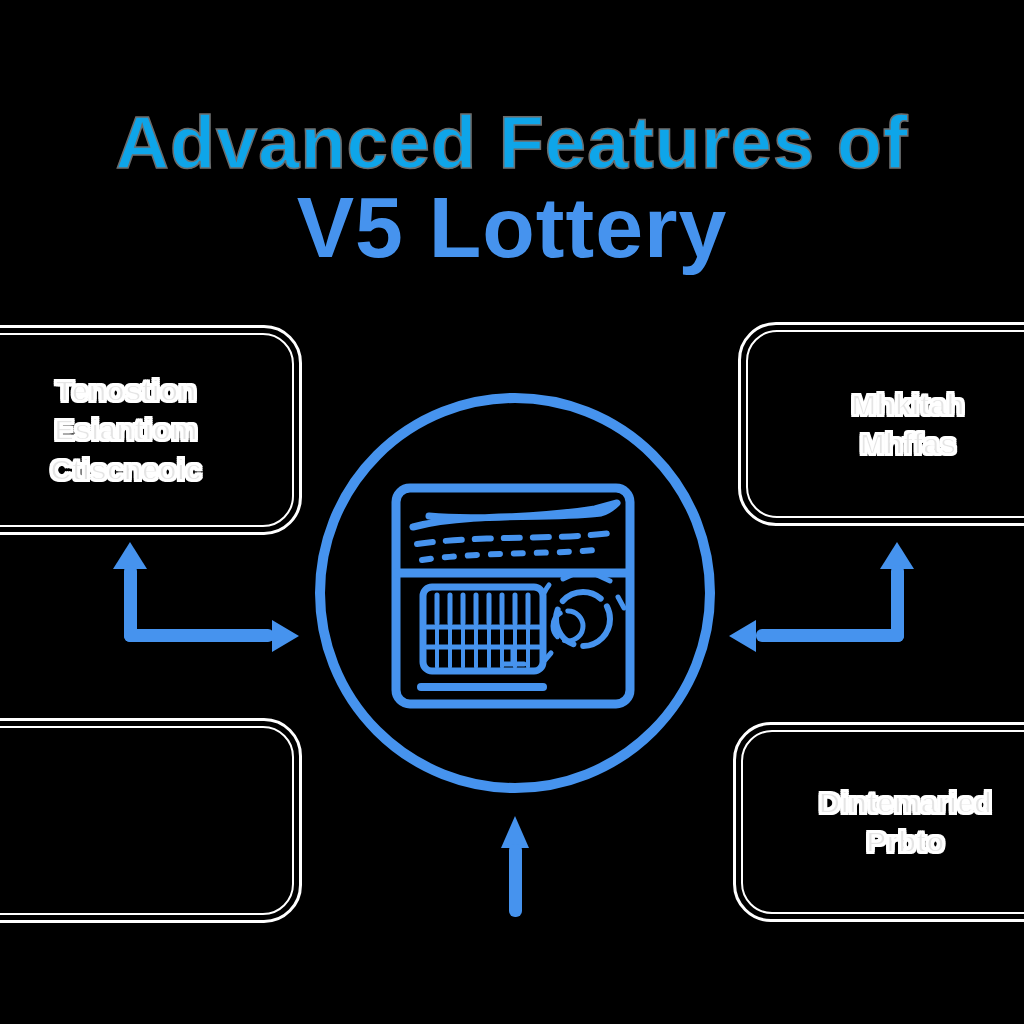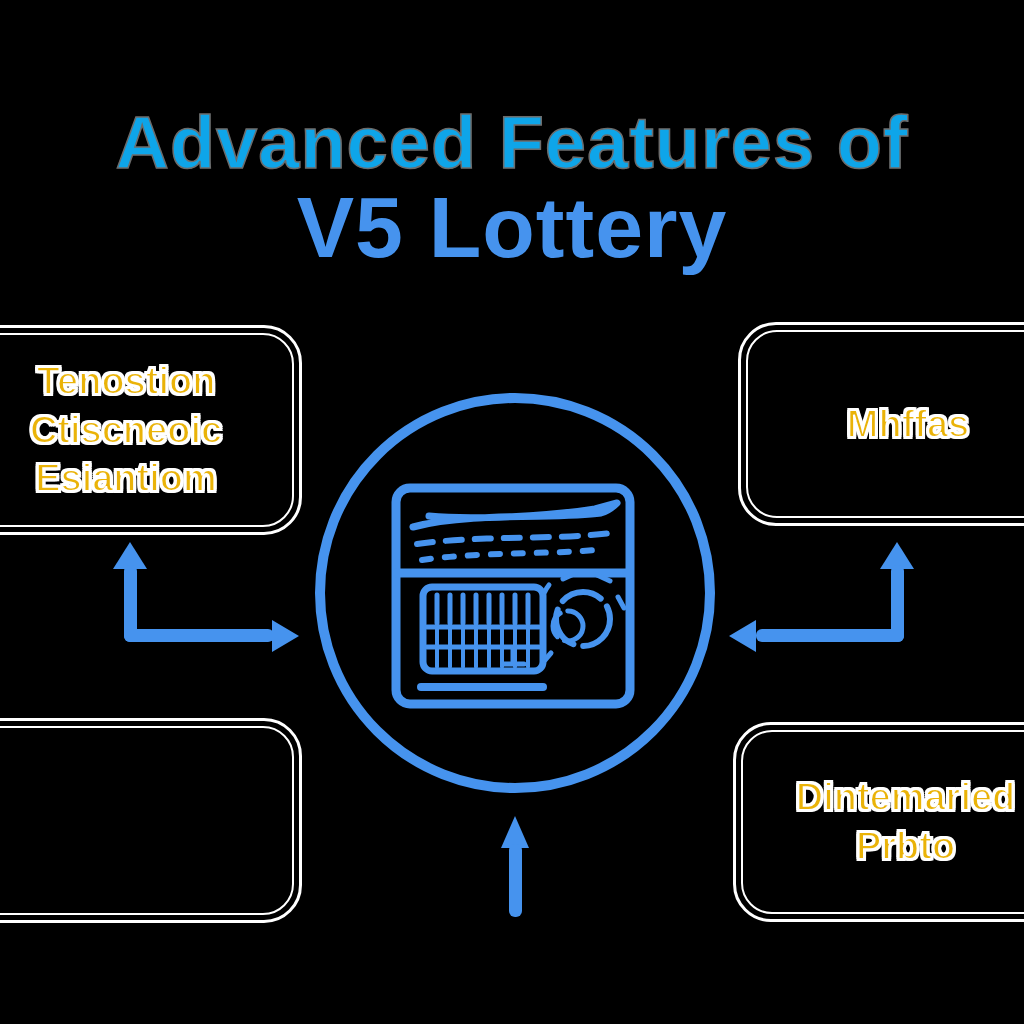--- a/index.html
+++ b/index.html
@@ -27,21 +27,21 @@
     position:absolute;border:3px solid #fff;border-radius:38px;box-sizing:border-box;
   }
   .box::before{
     content:"";position:absolute;inset:5px;border:2px solid #fff;border-radius:31px;
   }
   .box-text{
     position:absolute;inset:0;display:flex;flex-direction:column;
     align-items:center;justify-content:center;gap:4px;
   }
   .box-line{
-    font-size:38px;font-weight:700;line-height:1.18;color:#eab308;
+    font-size:30px;font-weight:700;line-height:1.18;color:#e5e5e5;
     -webkit-text-stroke:2px #fff;
     text-shadow:-2px -2px 0 #fff,2px -2px 0 #fff,-2px 2px 0 #fff,2px 2px 0 #fff,
                 0 -2px 0 #fff,0 2px 0 #fff,-2px 0 0 #fff,2px 0 0 #fff;
     white-space:nowrap;
   }
   .box-tl{left:-50px;top:325px;width:352px;height:210px;}
   .box-tr{left:738px;top:322px;width:340px;height:204px;}
   .box-bl{left:-50px;top:718px;width:352px;height:205px;}
   .box-br{left:733px;top:722px;width:345px;height:200px;}
   
@@ -62,27 +62,28 @@
 <body>
 
 <div class="canvas">
 
   <div class="title1">Advanced Features of</div>
   <div class="title2">V5 Lottery</div>
 
   <div class="box box-tl">
     <div class="box-text">
       <div class="box-line">Tenostion</div>
+      <div class="box-line">Esiantiom</div>
       <div class="box-line">Ctiscneoic</div>
-      <div class="box-line">Esiantiom</div>
     </div>
   </div>
 
   <div class="box box-tr">
     <div class="box-text">
+      <div class="box-line">Mhkitah</div>
       <div class="box-line">Mhffas</div>
     </div>
   </div>
 
   <div class="box box-bl">
     <div class="box-text">
     </div>
   </div>
 
   <div class="box box-br">

